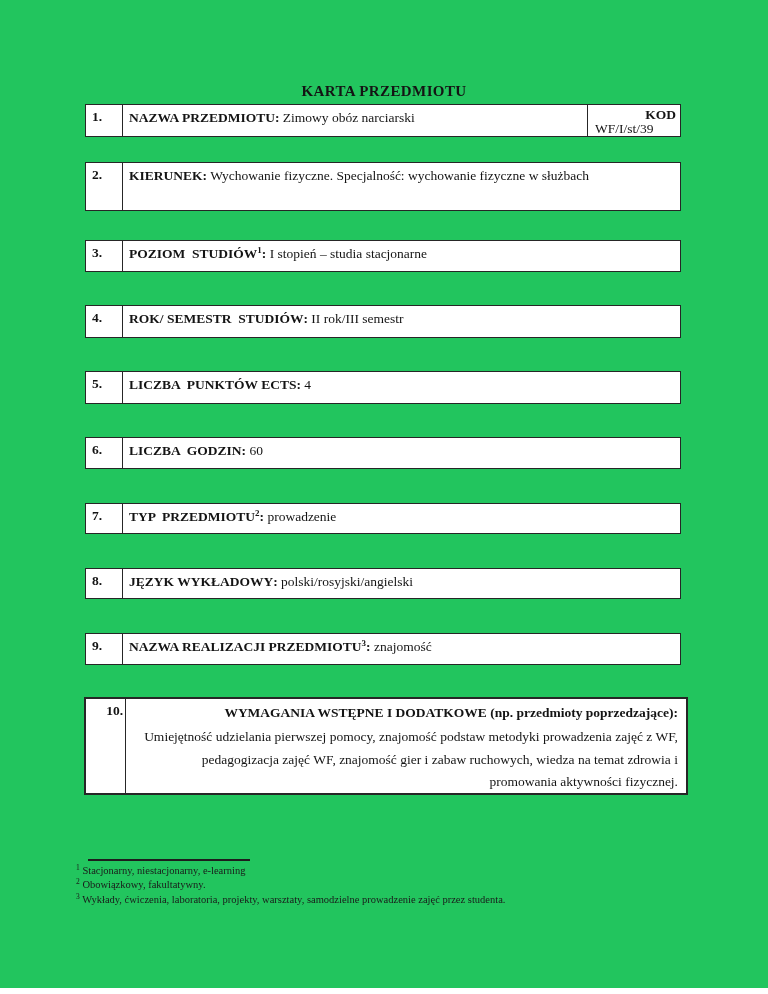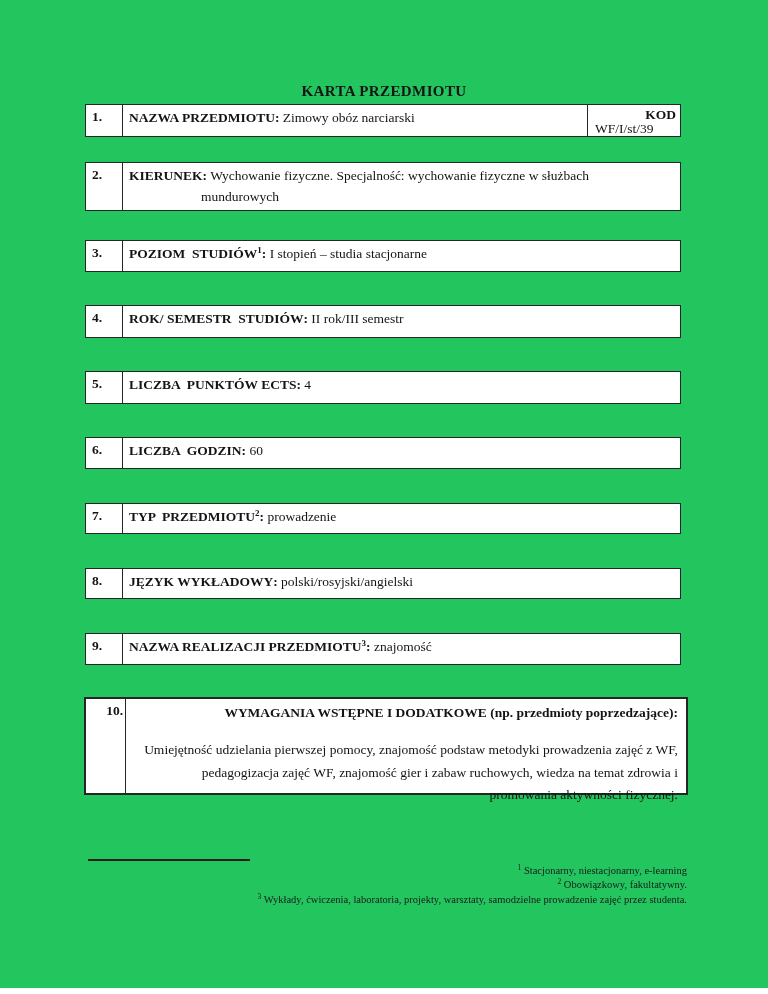--- a/index.html
+++ b/index.html
@@ -60,37 +60,36 @@
     padding: 3px 4px 0 7px;
     font-size: 13.5px;
     line-height: 14px;
   }
   .kod .kod-label { font-weight: bold; display: block; text-align: right; }
   .kod .kod-value { display: block; }
   .label-wrap { font-weight: bold; white-space: pre-wrap; margin-top: 20px; }
   sup.lbl-sup { font-size: 9px; line-height: 0; vertical-align: super; font-weight: bold; }
   .line2 { display: block; margin-left: 72px; }
   .r10-head { font-weight: bold; font-size: 13.5px; line-height: 17px; padding-top: 3px; }
-  .r10-body { font-size: 13.5px; line-height: 22.5px; margin-top: 18px; }
+  .r10-body { font-size: 13.5px; line-height: 22.5px; margin-top: 5px; }
   .fn-rule {
     position: absolute;
     left: 88px;
     top: 859px;
     width: 162px;
     height: 2px;
     background: #1d1d1d;
   }
   .footnotes {
     position: absolute;
-    left: 87px;
+    left: 76px;
     top: 864px;
     width: 600px;
     font-size: 10.5px;
     color: #1a1a1a;
-    text-align: right;
   }
   .footnote { line-height: 14.3px; }
   .footnote sup { font-size: 7.5px; line-height: 0; vertical-align: super; }
 </style>
 </head>
 <body>
 
 <div class="page">
 
   <div class="doc-title">KARTA PRZEDMIOTU</div>
@@ -99,21 +98,21 @@
     <div class="num">1.</div>
     <div class="content"><span class="label-wrap"><span>NAZWA PRZEDMIOTU</span><sup class="lbl-sup"></sup><span>:</span></span><span> Zimowy obóz narciarski</span></div>
     <div class="kod">
       <span class="kod-label">KOD</span>
       <span class="kod-value">WF/I/st/39</span>
     </div>
   </div>
 
   <div class="trow" style="top:162px; height:49px;">
     <div class="num">2.</div>
-    <div class="content"><span class="label-wrap"><span>KIERUNEK</span><sup class="lbl-sup"></sup><span>:</span></span><span> Wychowanie fizyczne. Specjalność: wychowanie fizyczne w służbach</span><span class="line2">mundurowych</span></div>
+    <div class="content"><span class="label-wrap"><span>KIERUNEK</span><sup class="lbl-sup"></sup><span>:</span></span><span> Wychowanie fizyczne. Specjalność: wychowanie fizyczne w służbach</span></div>
   </div>
 
   <div class="trow" style="top:240px; height:32px;">
     <div class="num">3.</div>
     <div class="content"><span class="label-wrap"><span>POZIOM  STUDIÓW</span><sup class="lbl-sup">1</sup><span>:</span></span><span> I stopień – studia stacjonarne</span></div>
   </div>
 
   <div class="trow" style="top:305px; height:33px;">
     <div class="num">4.</div>
     <div class="content"><span class="label-wrap"><span>ROK/ SEMESTR  STUDIÓW</span><sup class="lbl-sup"></sup><span>:</span></span><span> II rok/III semestr</span></div>

